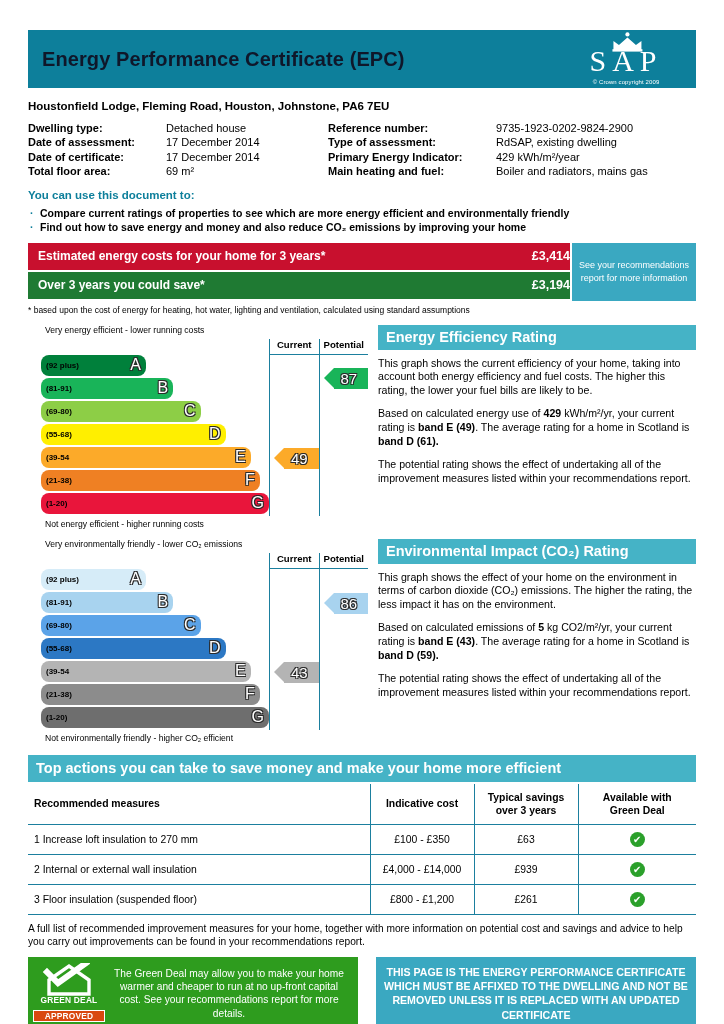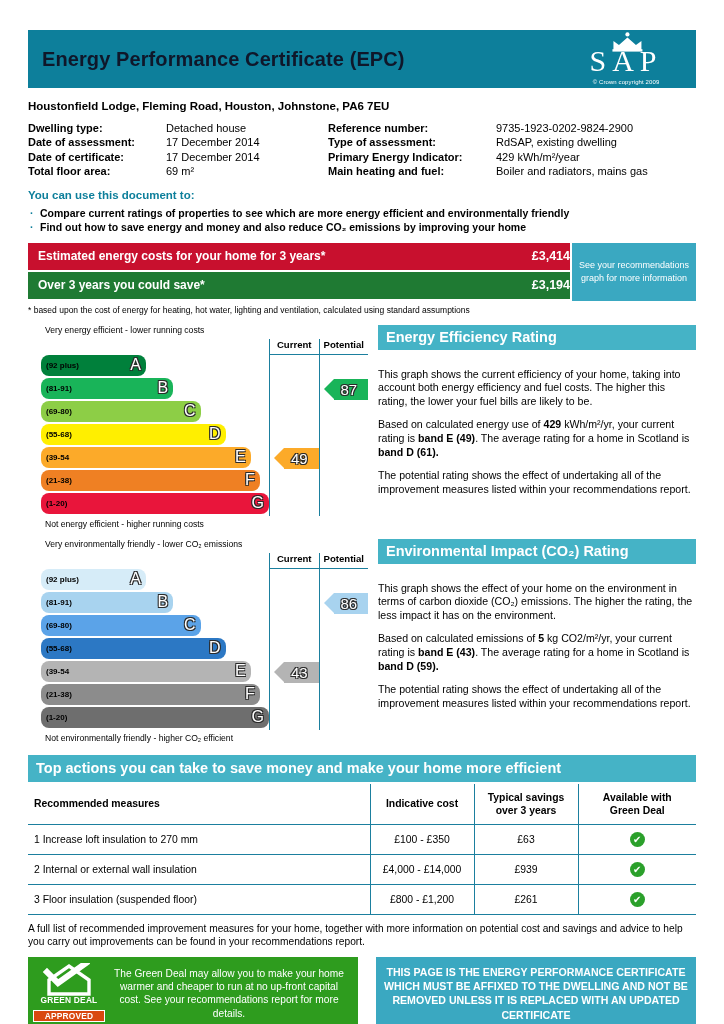--- a/index.html
+++ b/index.html
@@ -217,21 +217,21 @@
   }
 
   .chart-head-spacer { height: 16px; border-bottom: 1.6px solid transparent; }
 
   .sec-title {
     background: #45b3c6;
     color: #ffffff;
     font-size: 14.5px;
     font-weight: bold;
     padding: 4px 8px 5px 8px;
-    margin-bottom: 18px;
+    margin-bottom: 7px;
   }
   .sec-p {
     font-size: 10.6px;
     line-height: 13.6px;
     margin: 0 0 10px 0;
   }
   .sec-p b { font-weight: bold; }
 
   
   .actions-title {
@@ -393,21 +393,21 @@
     <div class="cost-left">
       <div class="cost-row red">
         <div class="cost-label">Estimated energy costs for your home for 3 years*</div>
         <div class="cost-value">£3,414</div>
       </div>
       <div class="cost-row green">
         <div class="cost-label">Over 3 years you could save*</div>
         <div class="cost-value">£3,194</div>
       </div>
     </div>
-    <div class="cost-note">See your recommendations graph for more information</div>
+    <div class="cost-note">See your recommendations report for more information</div>
   </div>
   <div class="assump">* based upon the cost of energy for heating, hot water, lighting and ventilation, calculated using standard assumptions</div>
 
   <div class="rating-section">
     <div class="chart-col">
       <div class="chart-caption-top">Very energy efficient - lower running costs</div>
       <div class="chart-grid" id="eer-grid">
           <div class="bands">
             <div class="chart-head-spacer"></div>
             <div class="band-row">
@@ -459,21 +459,21 @@
               <div class="col-body">
                 <div class="marker" style="top: 93px;">
                   <div class="arrow-head" style="border-right: 10px solid rgb(252, 170, 41);"></div>
                   <div class="arrow-body" style="background: rgb(252, 170, 41);">49</div>
                 </div>
               </div>
             </div>
             <div class="col">
               <div class="col-head">Potential</div>
               <div class="col-body">
-                <div class="marker" style="top: 24px;">
+                <div class="marker" style="top: 13px;">
                   <div class="arrow-head" style="border-right: 10px solid rgb(25, 180, 89);"></div>
                   <div class="arrow-body" style="background: rgb(25, 180, 89);">87</div>
                 </div>
               </div>
             </div>
           </div>
         </div>
       <div class="chart-caption-bot">Not energy efficient - higher running costs</div>
     </div>
     <div class="text-col">

